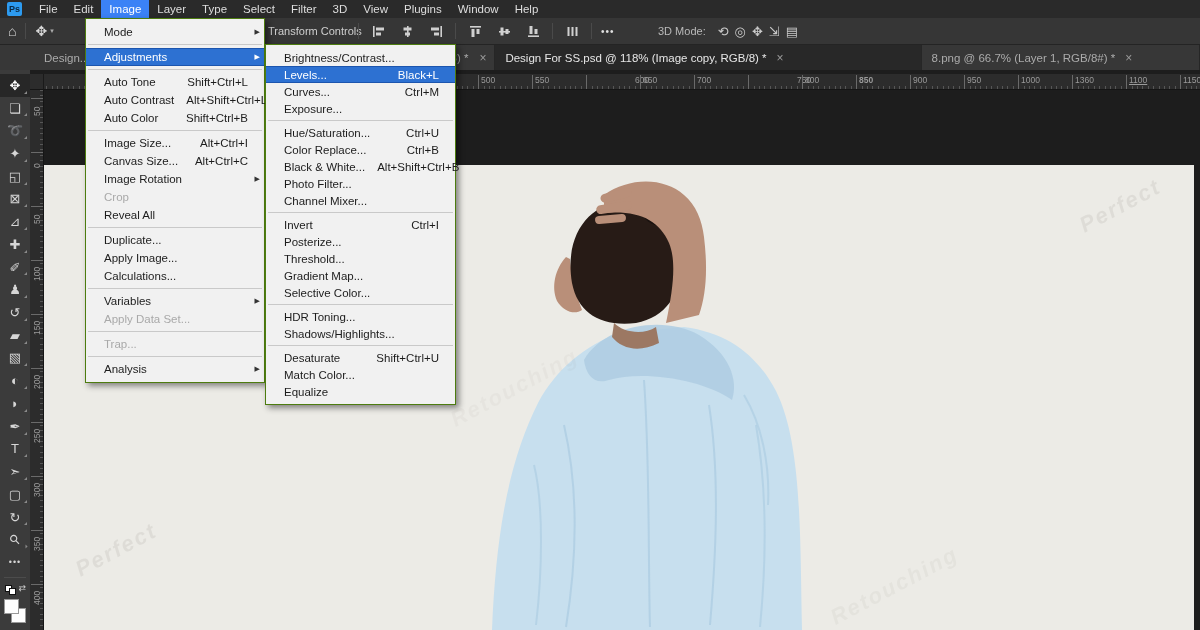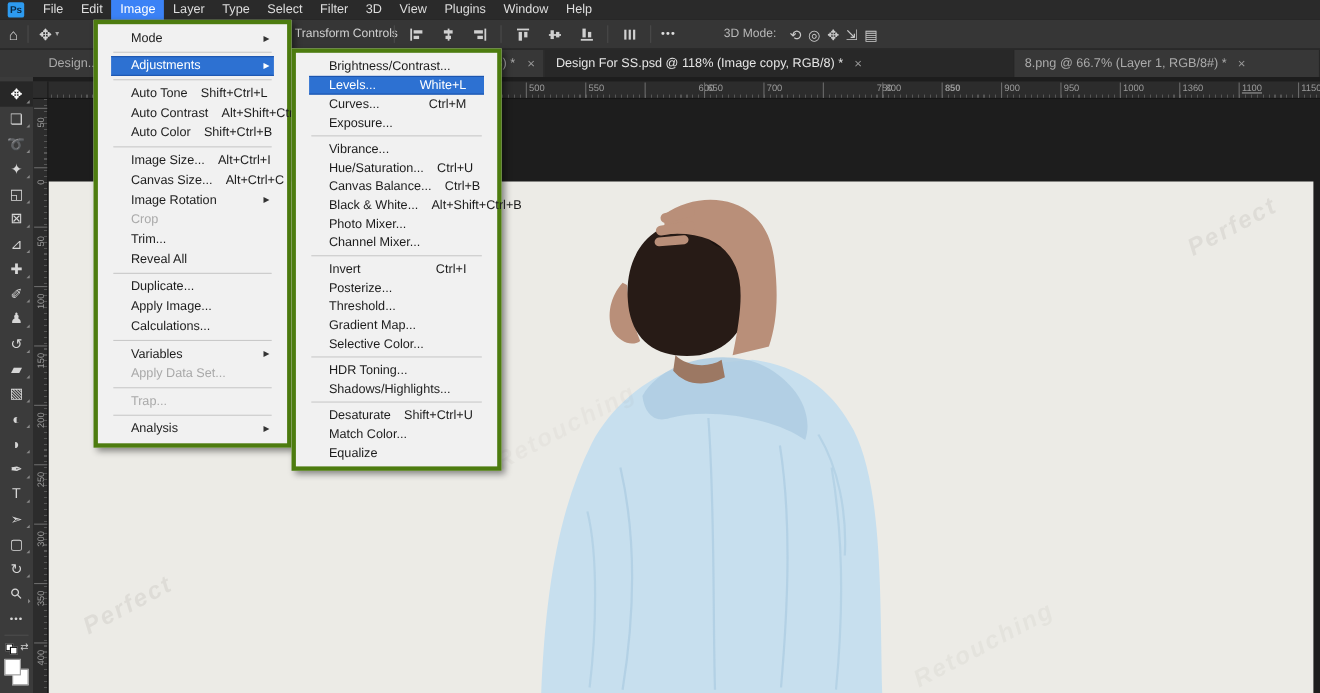--- a/index.html
+++ b/index.html
@@ -57,21 +57,21 @@
   .swatches .fg{position:absolute;left:4px;top:2px;width:15px;height:15px;background:#ffffff;border:1px solid #9a9a9a;z-index:2}
   .swatches .bg{position:absolute;left:11px;top:11px;width:15px;height:15px;background:#ffffff;border:1px solid #9a9a9a}
 
   
   .pasteboard{position:absolute;left:30px;top:90px;width:1170px;height:540px;background:#1d1d1d;z-index:5}
   .canvas{position:absolute;left:44px;top:165px;width:1150px;height:465px;background:var(--canvas-bg,#ecebe6);z-index:6;overflow:hidden}
   .canvas svg{position:absolute;left:0;top:0}
   .wm{position:absolute;font-size:22px;font-style:italic;font-weight:bold;color:#8d8a80;opacity:.14;transform:rotate(-28deg);white-space:nowrap;letter-spacing:2px}
 
   
-  .menu-panel{position:absolute;background:#f1f1f1;border:4px solid #4d7c0f;box-shadow:3px 3px 6px rgba(0,0,0,.45);z-index:50;padding:4px 12px;font-size:11.5px;color:#1c1c1c}
+  .menu-panel{position:absolute;background:#f1f1f1;border:1px solid #4d7c0f;box-shadow:3px 3px 6px rgba(0,0,0,.45);z-index:50;padding:4px 0;font-size:11.5px;color:#1c1c1c}
   #image-menu{left:85px;top:18px;width:180px}
   #adjustments-menu{left:265px;top:44px;width:191px}
   .menu-row{height:17px;display:flex;align-items:center;padding:0 16px 0 18px;position:relative}
   #image-menu .menu-row{height:18px}
   .menu-row .ml{flex:0 0 auto}
   .menu-row .ms{margin-left:auto;padding-left:12px}
   .menu-row .ma{position:absolute;right:4px;font-size:7px;color:#333}
   .menu-row.sel{background:var(--accent,#2d71d2);color:#ffffff;border-top:1px solid #1c55ae;border-bottom:1px solid #1c55ae}
   .menu-row.sel .ma{color:#fff}
   .menu-row.dis{color:#a9a9a9}
@@ -388,23 +388,20 @@
       <span class="ms">Alt+Ctrl+C</span>
     </div>
     <div class="menu-row">
       <span class="ml">Image Rotation</span>
       <span class="ma">▶</span>
     </div>
     <div class="menu-row dis">
       <span class="ml">Crop</span>
     </div>
     <div class="menu-row">
-      <span class="ml">Trim...</span>
-    </div>
-    <div class="menu-row">
       <span class="ml">Reveal All</span>
     </div>
     <div class="menu-sep"></div>
     <div class="menu-row">
       <span class="ml">Duplicate...</span>
     </div>
     <div class="menu-row">
       <span class="ml">Apply Image...</span>
     </div>
     <div class="menu-row">
@@ -428,47 +425,44 @@
       <span class="ma">▶</span>
     </div>
   </div>
 
 <div class="menu-panel" id="adjustments-menu">
     <div class="menu-row">
       <span class="ml">Brightness/Contrast...</span>
     </div>
     <div class="menu-row sel">
       <span class="ml">Levels...</span>
-      <span class="ms">White+L</span>
+      <span class="ms">Black+L</span>
     </div>
     <div class="menu-row">
       <span class="ml">Curves...</span>
       <span class="ms">Ctrl+M</span>
     </div>
     <div class="menu-row">
       <span class="ml">Exposure...</span>
     </div>
     <div class="menu-sep"></div>
     <div class="menu-row">
-      <span class="ml">Vibrance...</span>
-    </div>
-    <div class="menu-row">
       <span class="ml">Hue/Saturation...</span>
       <span class="ms">Ctrl+U</span>
     </div>
     <div class="menu-row">
-      <span class="ml">Canvas Balance...</span>
+      <span class="ml">Color Replace...</span>
       <span class="ms">Ctrl+B</span>
     </div>
     <div class="menu-row">
       <span class="ml">Black &amp; White...</span>
       <span class="ms">Alt+Shift+Ctrl+B</span>
     </div>
     <div class="menu-row">
-      <span class="ml">Photo Mixer...</span>
+      <span class="ml">Photo Filter...</span>
     </div>
     <div class="menu-row">
       <span class="ml">Channel Mixer...</span>
     </div>
     <div class="menu-sep"></div>
     <div class="menu-row">
       <span class="ml">Invert</span>
       <span class="ms">Ctrl+I</span>
     </div>
     <div class="menu-row">

